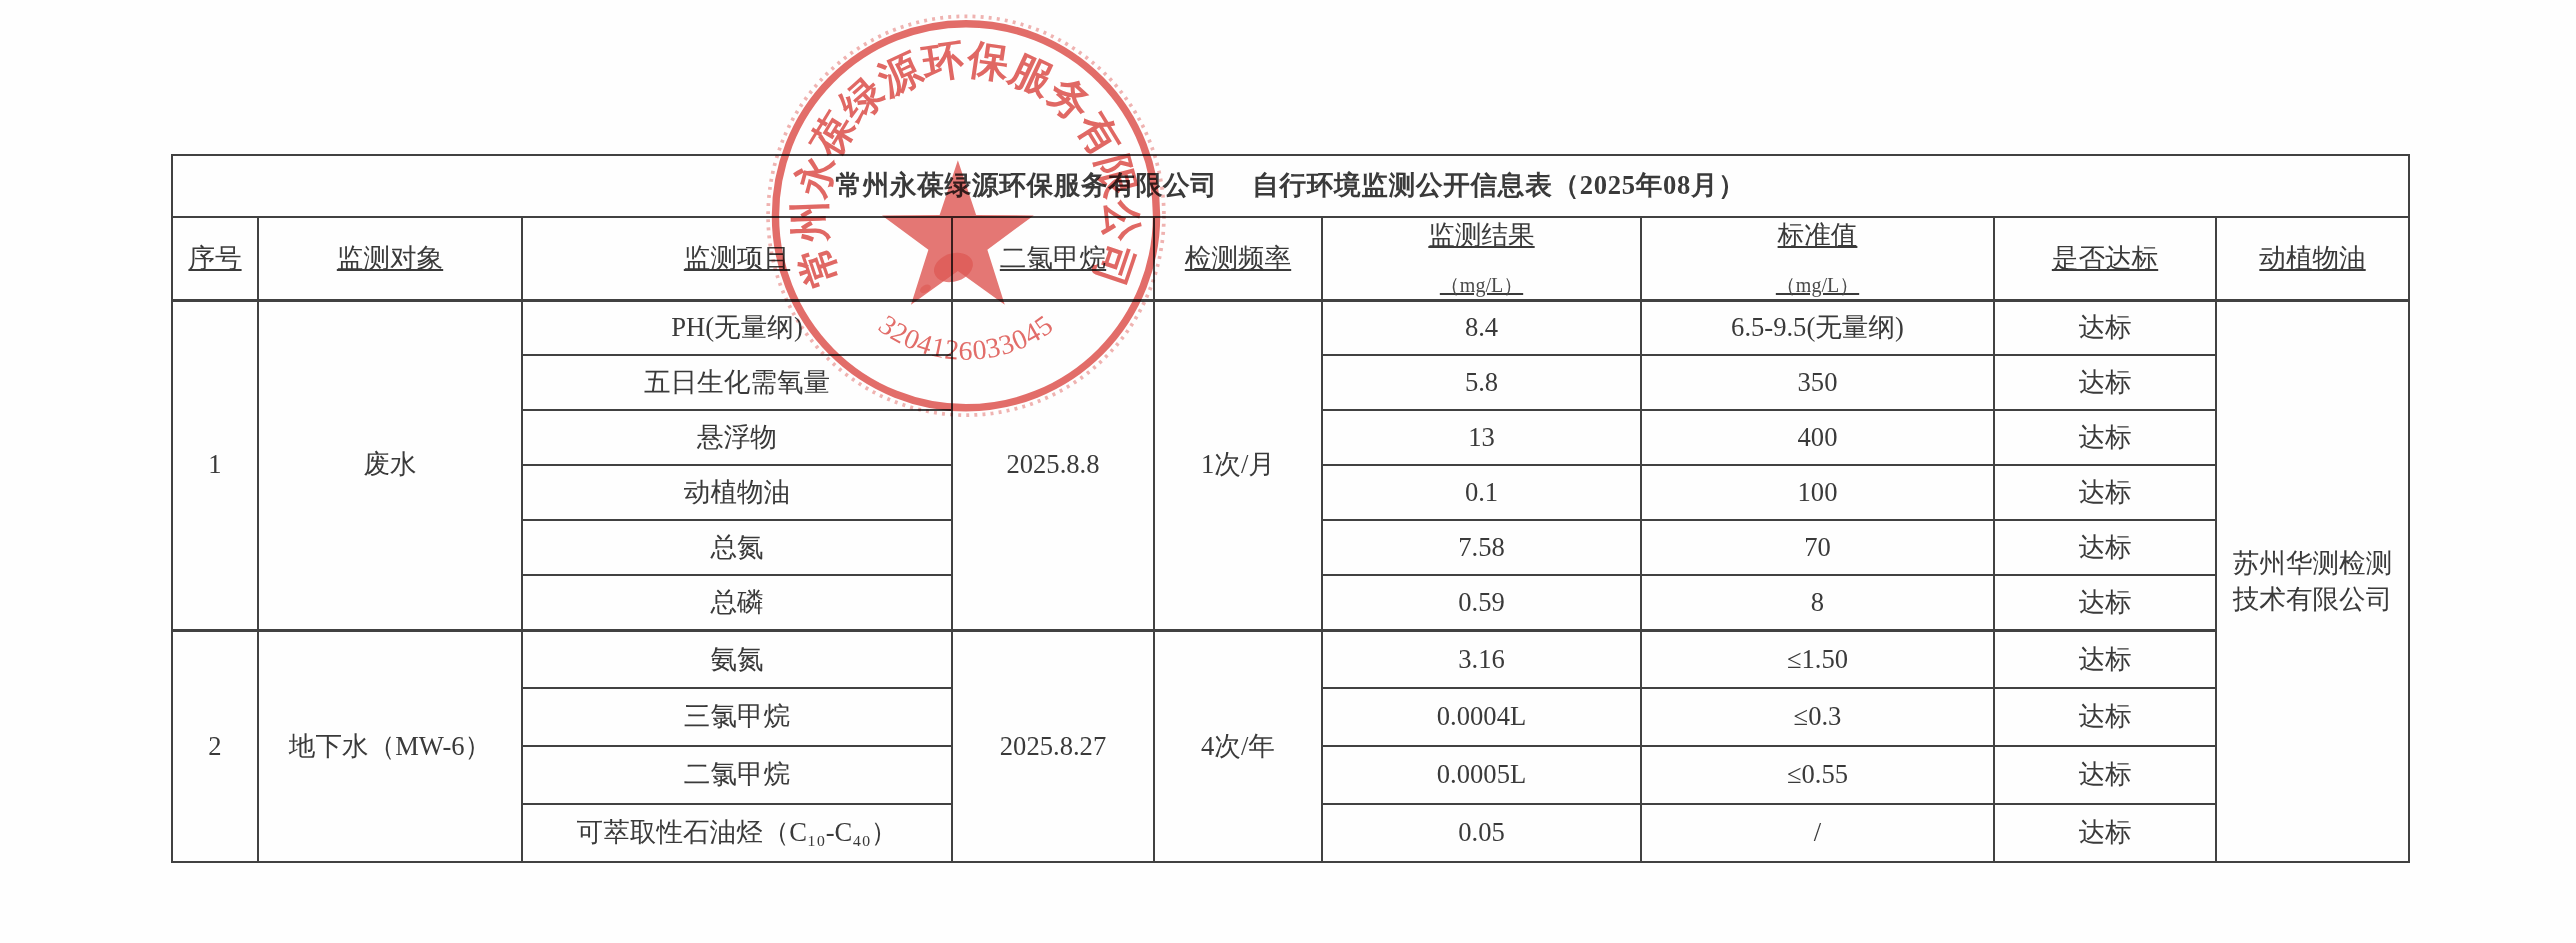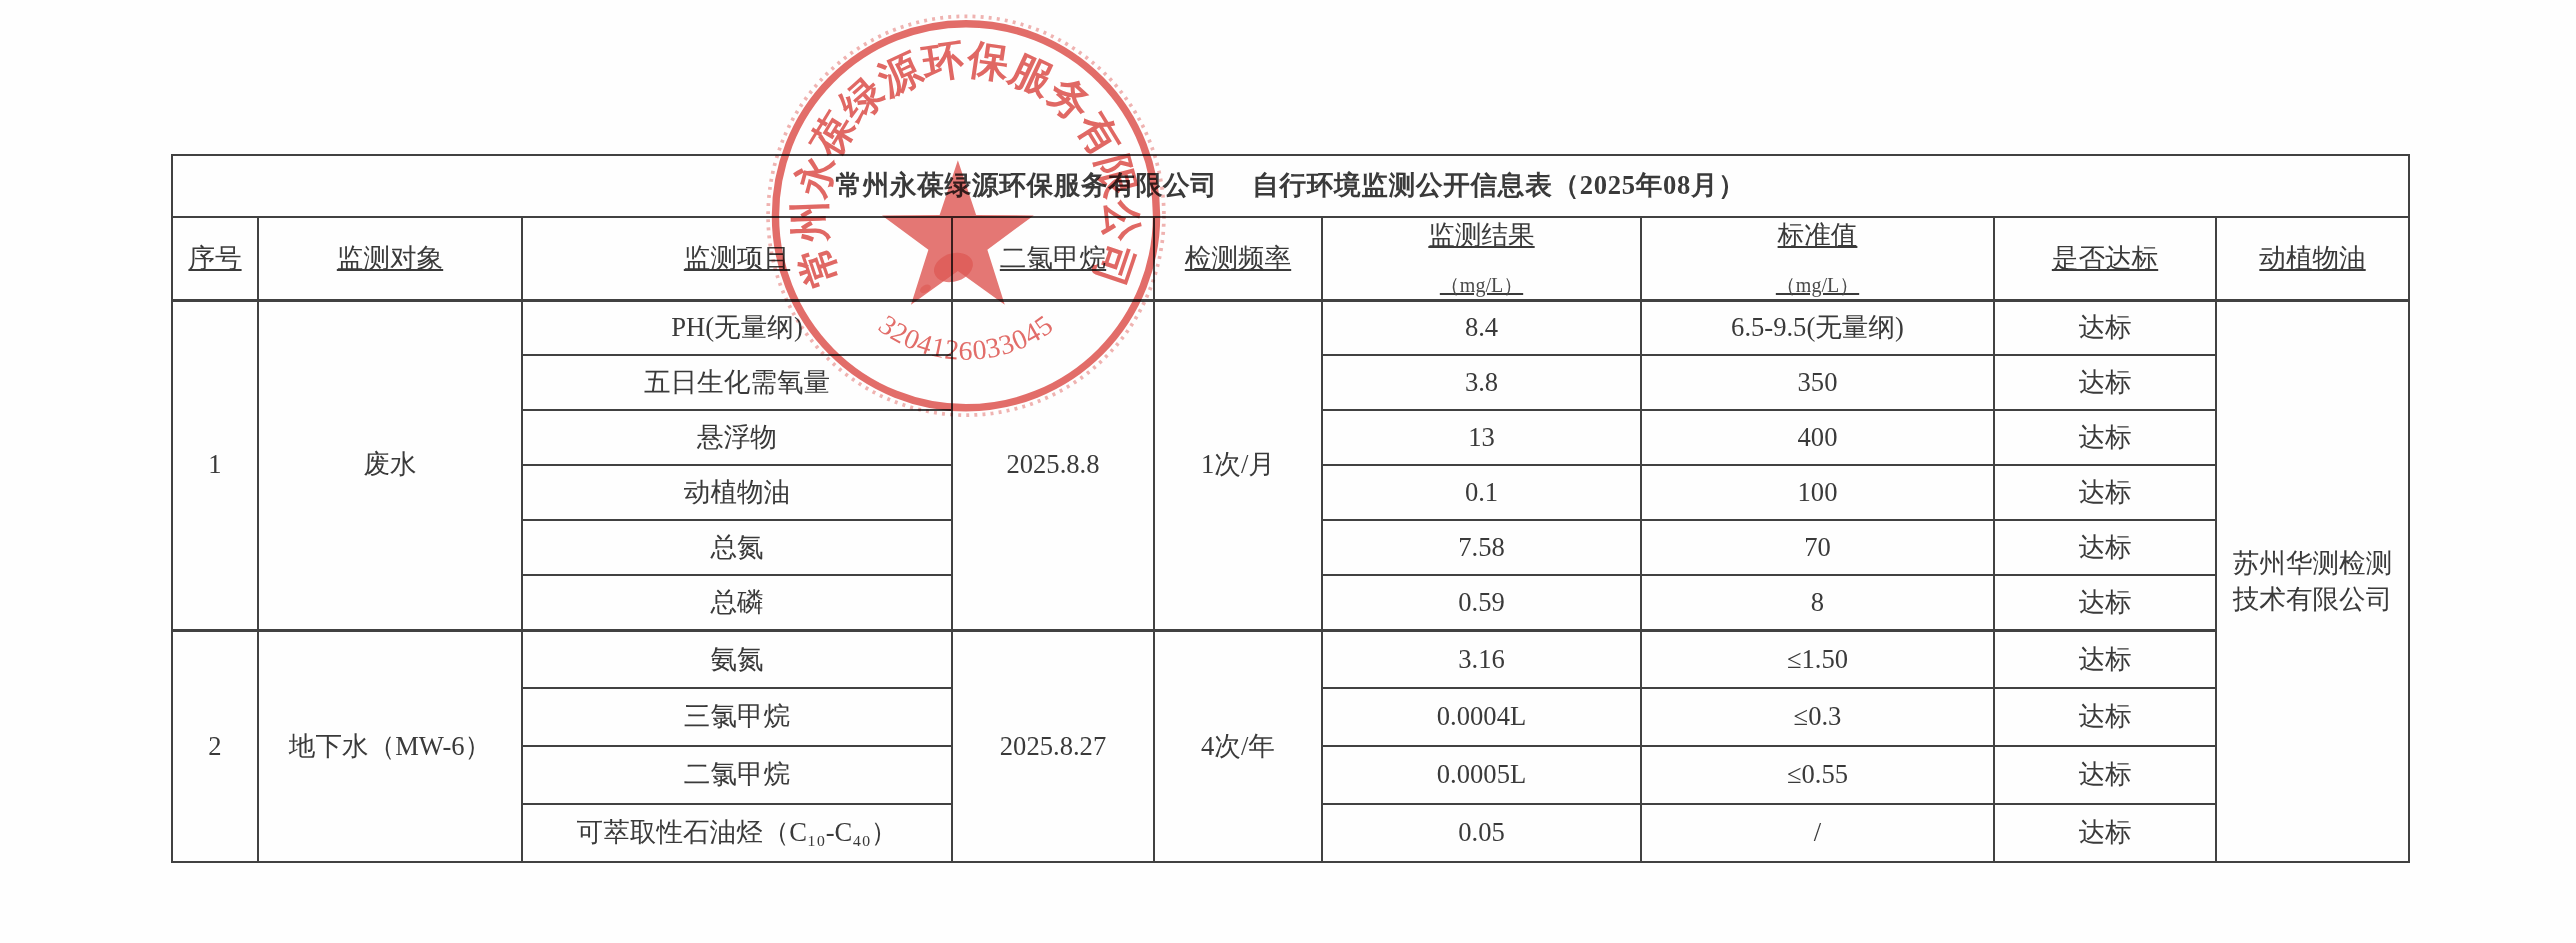--- a/index.html
+++ b/index.html
@@ -83,21 +83,21 @@
       <td>PH(无量纲)</td>
       <td rowspan="6">2025.8.8</td>
       <td rowspan="6">1次/月</td>
       <td>8.4</td>
       <td>6.5-9.5(无量纲)</td>
       <td>达标</td>
       <td rowspan="10" class="agency-cell">苏州华测检测技术有限公司</td>
     </tr>
     <tr class="r-s1">
       <td>五日生化需氧量</td>
-      <td>3.8</td>
+      <td>5.8</td>
       <td>350</td>
       <td>达标</td>
     </tr>
     <tr class="r-s1">
       <td>悬浮物</td>
       <td>13</td>
       <td>400</td>
       <td>达标</td>
     </tr>
     <tr class="r-s1">

